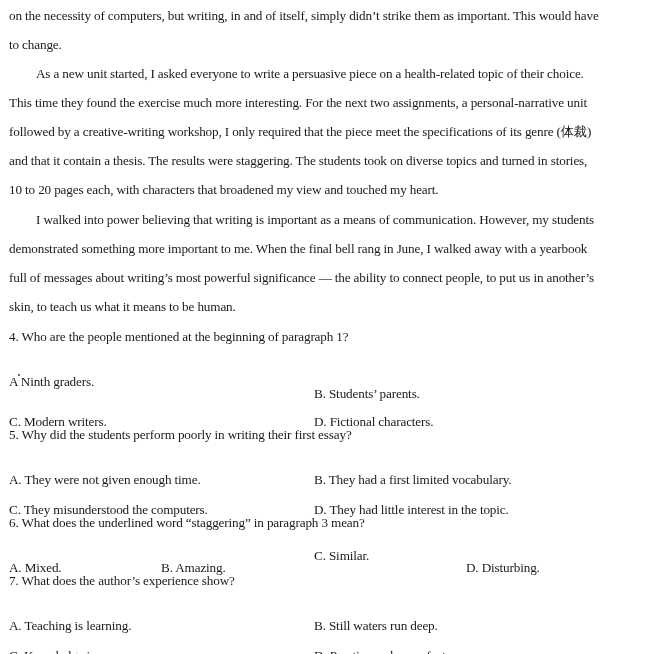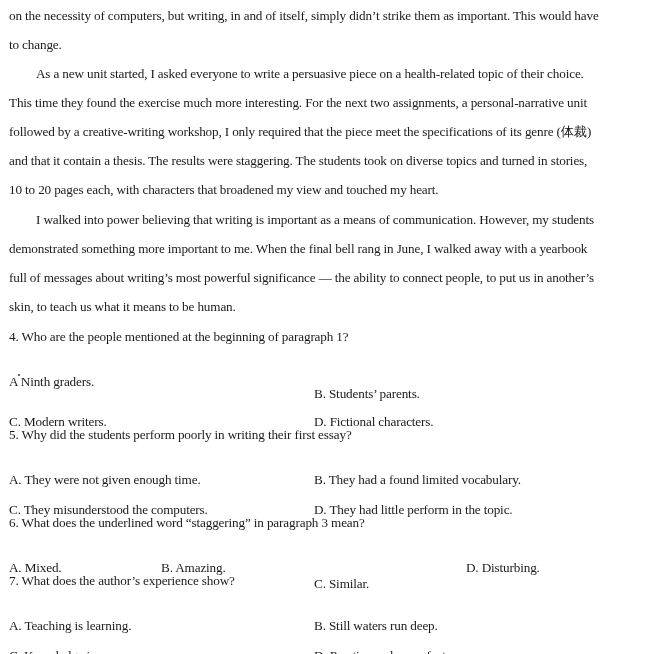--- a/index.html
+++ b/index.html
@@ -41,30 +41,30 @@
   <div class="opt" style="left:9px;top:358px">A  Ninth graders.</div>
   <div class="stray-dot"></div>
   <div class="opt" style="left:314px;top:370px">B. Students’ parents.</div>
   <div class="opt" style="left:9px;top:398px">C. Modern writers.</div>
   <div class="opt" style="left:314px;top:398px">D. Fictional characters.</div>
 </div>
 
 <div>
   <div class="line" style="top:427px">5. Why did the students perform poorly in writing their first essay?</div>
   <div class="opt" style="left:9px;top:456px">A. They were not given enough time.</div>
-  <div class="opt" style="left:314px;top:456px">B. They had a found limited vocabulary.</div>
+  <div class="opt" style="left:314px;top:456px">B. They had a first limited vocabulary.</div>
   <div class="opt" style="left:9px;top:486px">C. They misunderstood the computers.</div>
-  <div class="opt" style="left:314px;top:486px">D. They had little perform in the topic.</div>
+  <div class="opt" style="left:314px;top:486px">D. They had little interest in the topic.</div>
 </div>
 
 <div>
   <div class="line" style="top:515px">6. What does the underlined word “staggering” in paragraph 3 mean?</div>
   <div class="opt" style="left:9px;top:544px">A. Mixed.</div>
   <div class="opt" style="left:161px;top:544px">B. Amazing.</div>
-  <div class="opt" style="left:314px;top:560px">C. Similar.</div>
+  <div class="opt" style="left:314px;top:532px">C. Similar.</div>
   <div class="opt" style="left:466px;top:544px">D. Disturbing.</div>
 </div>
 
 <div>
   <div class="line" style="top:573px">7. What does the author’s experience show?</div>
   <div class="opt" style="left:9px;top:602px">A. Teaching is learning.</div>
   <div class="opt" style="left:314px;top:602px">B. Still waters run deep.</div>
   <div class="opt" style="left:9px;top:632px">C. Knowledge is power.</div>
   <div class="opt" style="left:314px;top:632px">D. Practice makes perfect.</div>
 </div>

